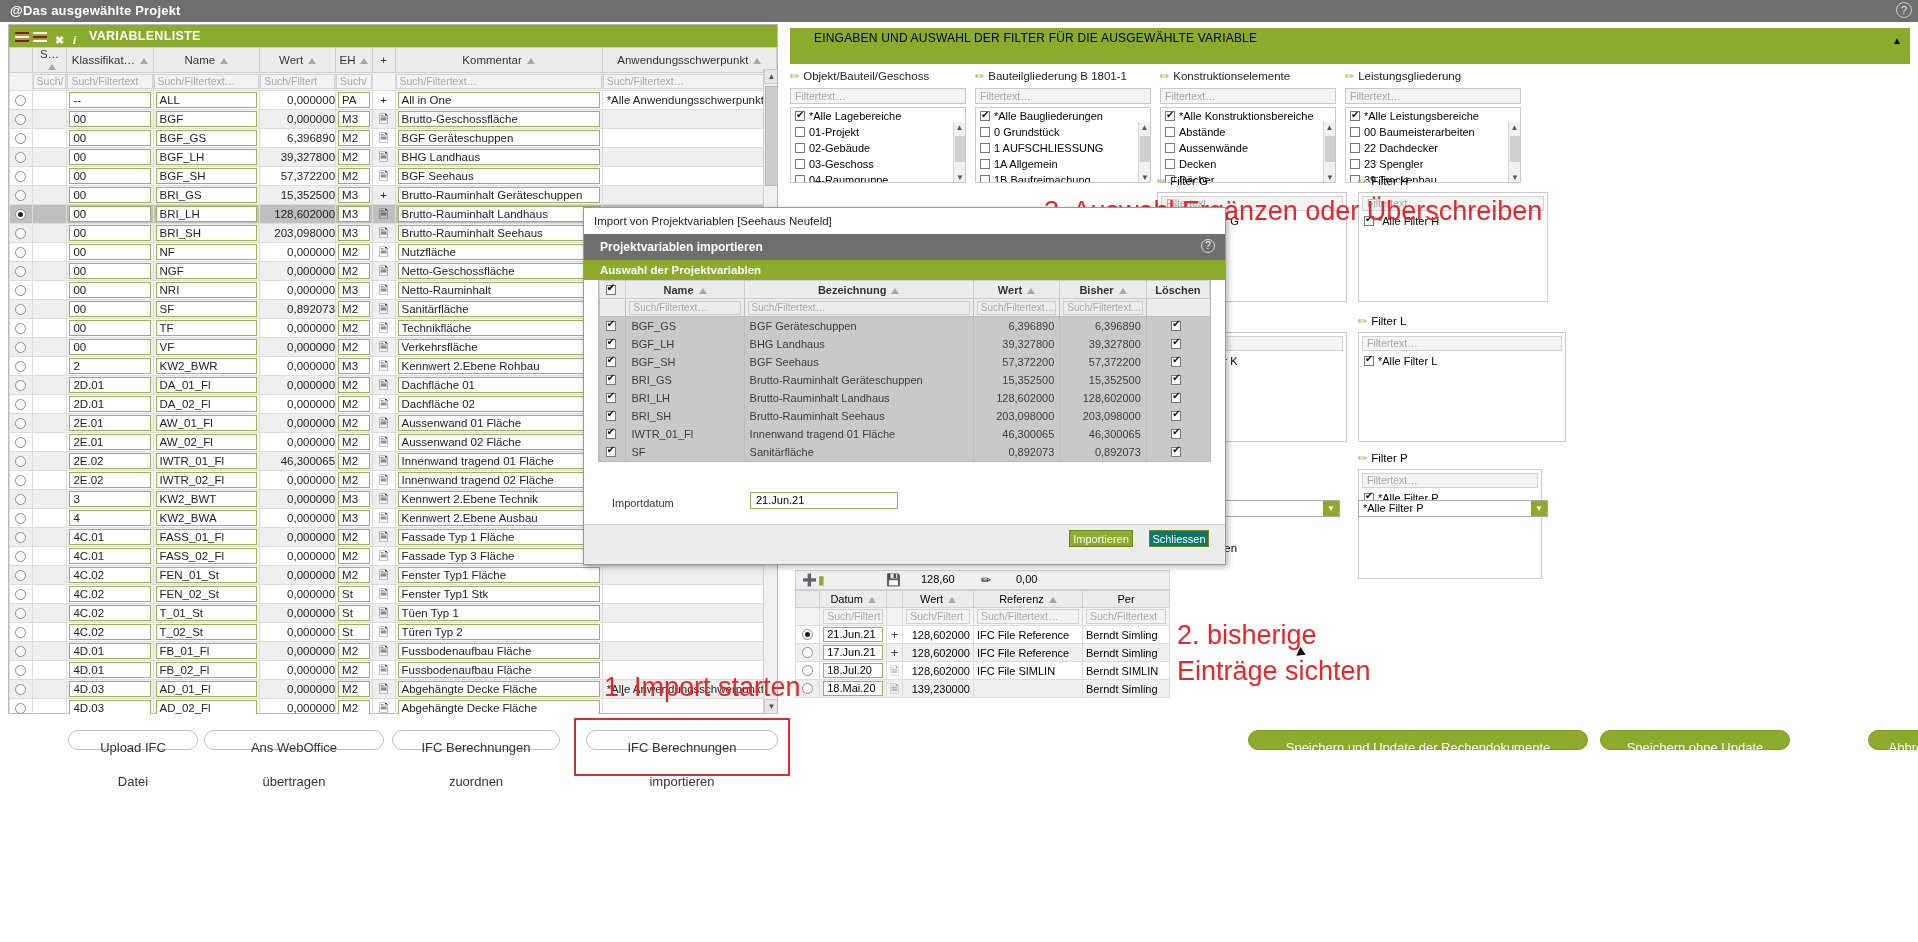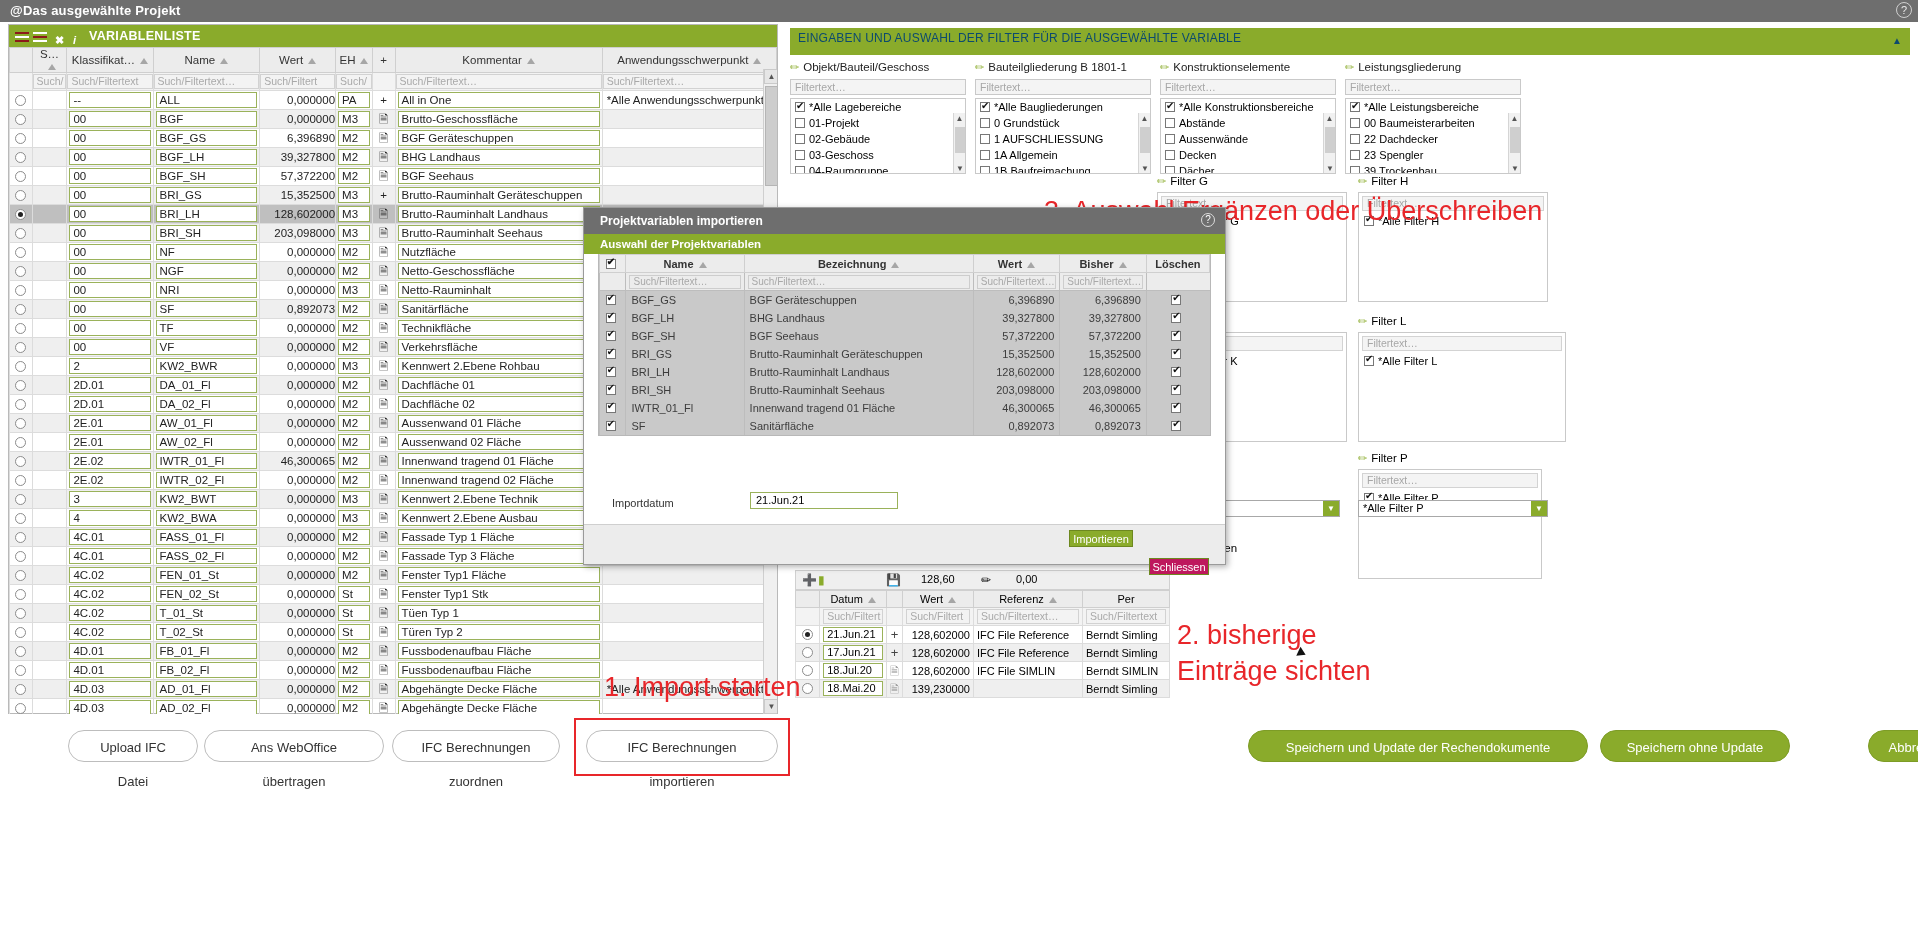--- a/index.html
+++ b/index.html
@@ -87,22 +87,22 @@
   }
   .vscroll .dn { position:absolute; bottom:0; }
   .vscroll .thumb {
     position:absolute; top:17px; left:1px; width:13px; height:100px;
     background:#cdcdcd; border:1px solid #b5b5b5;
   }
 
   
   .rightpanel { position:absolute; left:790px; top:28px; width:1120px; height:690px; }
   .rp-head {
-    background:#8aab2b; color:#0c4a6e; height:27px; line-height:20px;
-    font-size:12px; padding-left:8px; position:relative; letter-spacing:.2px;
+    background:#8aab2b; color:#000000; height:36px; line-height:20px;
+    font-size:12px; padding-left:24px; position:relative; letter-spacing:.2px;
   }
   .rp-head .collapse { position:absolute; right:8px; top:3px; font-size:10px; }
   .filtercols { display:flex; gap:9px; margin-top:6px; }
   .fcol { width:176px; }
   .fcol-title { font-size:11.5px; color:#222; margin-bottom:5px; white-space:nowrap; }
   .pencil { color:#8aab2b; margin-right:4px; font-size:11px; }
   .ftext {
     border:1px solid #c9c9c9; background:#f4f4f4; height:16px; color:#a7a7a7;
     font-size:10.5px; padding-left:4px; line-height:14px; margin-bottom:3px;
   }
@@ -175,30 +175,30 @@
     position:absolute; left:166px; top:4px; width:148px; height:17px; border:1px solid #9ab25a;
     background:#fff; font-size:11px; line-height:15px; padding-left:5px;
   }
   .modal .btnbar { position:absolute; left:0; right:0; bottom:0; height:40px; background:#ececec;
     border-top:1px solid #cfcfcf; }
   .modal .btn {
     position:absolute; top:5px; height:17px; font-size:11px; color:#fff; text-align:center;
     line-height:16px; border:1px solid #6d881f;
   }
   .btn-import { right:92px; width:64px; background:#8aab2b; }
-  .btn-close  { right:16px; width:60px; background:#be185d; border-color:#5f5f5f;margin-top:28px; }
+  .btn-close  { right:16px; width:60px; background:#0f766e; border-color:#5f5f5f; }
 
   
   .anno { position:absolute; color:#e8262a; font-size:27px; white-space:nowrap; }
   .anno.small { font-size:26px; }
 
   
   .bottombar { position:absolute; left:0; top:718px; width:1918px; height:62px; background:#fff; }
   .pill {
-    position:absolute; top:12px; height:32px; border:1px solid #bdbdbd; border-radius:18px;
+    position:absolute; top:12px; height:20px; border:1px solid #bdbdbd; border-radius:18px;
     background:#fff; color:#333; font-size:13px; text-align:center; line-height:34px; padding:0 18px;
   }
   .pill.green { background:#8aab2b; color:#fff; border-color:#7d9c26; }
   .highlightbox {
     position:absolute; left:574px; top:718px; width:216px; height:58px;
     border:2px solid #e8262a;
   }
   .cursor {
     position:absolute; left:1298px; top:648px; width:0; height:0;
     border-left:8px solid #111; border-top:5px solid transparent; border-bottom:5px solid transparent;
@@ -1202,20 +1202,21 @@
     </table>
   </div>
 
   <div class="anno" style="left:604px; top:672px;">1. Import starten</div>
   <div class="anno" style="left:1177px; top:620px;">2. bisherige</div>
   <div class="anno" style="left:1177px; top:656px;">Einträge sichten</div>
   <div class="anno" style="left:1044px; top:196px;">3. Auswahl Ergänzen oder Überschreiben</div>
   <div class="anno small" style="left:604px; top:474px;">4. Importdatum (Gültigkeit) angeben für Timelines</div>
 
   <div class="modal">
+    <div class="titlebar">Import von Projektvariablen [Seehaus Neufeld]</div>
     <div class="subbar">
       <span>Projektvariablen importieren</span>
       <span class="q">?</span>
     </div>
     <div class="greenbar">Auswahl der Projektvariablen</div>
 
     <div class="tablewrap">
       <table class="imp">
         <colgroup>
             <col style="width:26px">

